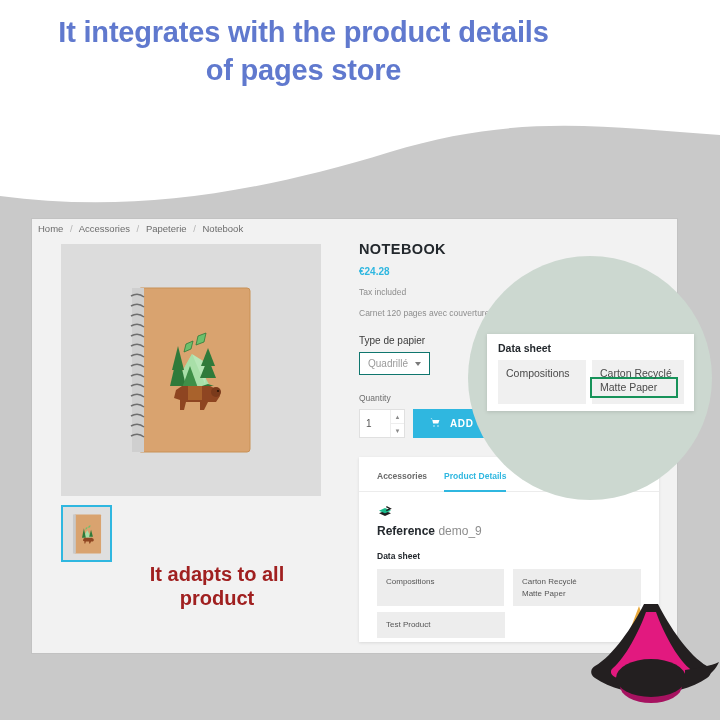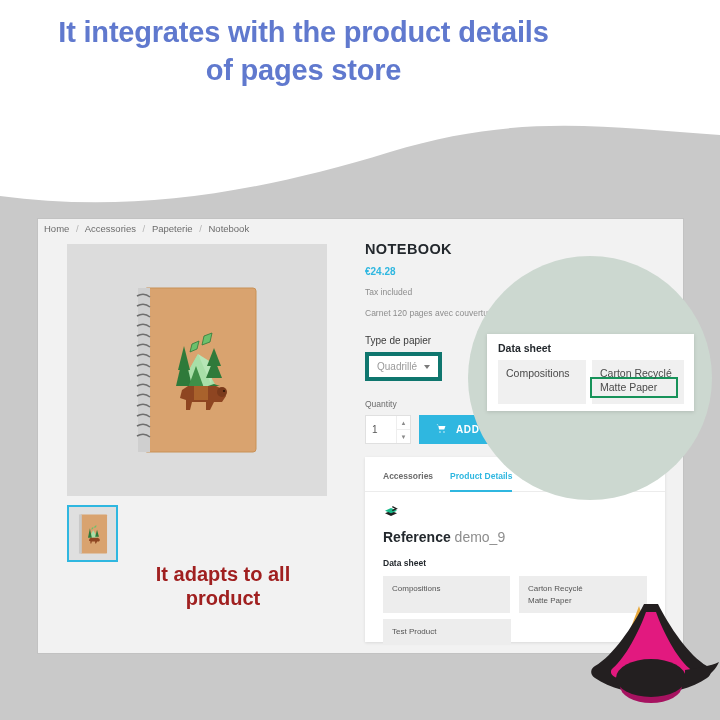--- a/index.html
+++ b/index.html
@@ -19,21 +19,21 @@
     position:absolute;left:0;top:14px;width:607px;z-index:5;
     text-align:center;
     color:#6079ce;
     font-size:29px;line-height:1.30;font-weight:bold;
     letter-spacing:-0.2px;
   }
   .headline .l2{display:block;}
 
   
   .store-panel{
-    position:absolute;left:38px;top:219px;width:645px;height:434px;
+    position:absolute;left:32px;top:219px;width:645px;height:434px;
     background:#f2f2f2;z-index:6;overflow:hidden;
     box-shadow:0 0 0 1px rgba(0,0,0,0.03);
   }
   .breadcrumb{
     position:absolute;left:6px;top:4px;
     font-size:9.5px;color:#6c6c6c;white-space:nowrap;
   }
   .breadcrumb .sep{color:#b4b4b4;margin:0 4px;}
   .breadcrumb .crumb{color:#6c6c6c;}
 
@@ -61,21 +61,21 @@
 
   
   .pinfo{position:absolute;left:327px;top:22px;width:300px;}
   .p-title{font-size:14.5px;font-weight:bold;color:#23282d;letter-spacing:0.4px;}
   .p-price{margin-top:9px;font-size:10px;font-weight:bold;color:#2fb7e0;}
   .p-tax{margin-top:10px;font-size:8.5px;color:#8d8d8d;}
   .p-desc{margin-top:11px;font-size:8.5px;color:#8d8d8d;}
   .p-attr-label{margin-top:17px;font-size:10px;color:#3b3b3b;}
   .p-select{
     margin-top:6px;display:inline-flex;align-items:center;gap:7px;
-    background:#fff;border:4px solid #0f766e;
+    background:#fff;border:1px solid #0f766e;
     padding:5px 8px;font-size:10px;color:#9a9a9a;
   }
   .caret{width:0;height:0;border-left:3.5px solid transparent;border-right:3.5px solid transparent;border-top:4.5px solid #7a7a7a;}
 
   .qty-label{margin-top:18px;font-size:8.5px;color:#6d6d6d;}
   .cartrow{margin-top:6px;display:flex;align-items:stretch;}
   .qty-box{
     width:46px;height:29px;background:#fff;border:1px solid #e0e0e0;
     display:flex;align-items:center;box-sizing:border-box;
   }
@@ -101,21 +101,21 @@
     background:#fff;box-shadow:0 1px 3px rgba(0,0,0,0.10);
   }
   .tabs{display:flex;gap:17px;padding:14px 18px 0 18px;border-bottom:1px solid #ececec;}
   .tab{
     font-size:8.5px;font-weight:bold;color:#6b6b6b;padding-bottom:9px;
     border-bottom:2px solid transparent;margin-bottom:-1px;
   }
   .tab.active{color:#2fb7e0;border-bottom-color:#2fb7e0;}
   .tabbody{padding:12px 18px 0 18px;}
   .ref-ico{width:16px;height:16px;}
-  .ref-line{margin-top:5px;font-size:14px;color:#8d8d8d;}
+  .ref-line{font-size:12px;color:#8d8d8d;}
   .ref-line b{color:#23282d;}
   .ds-title{margin-top:13px;font-size:8.5px;font-weight:bold;color:#23282d;}
   .ds-table{margin-top:8px;width:264px;}
   .ds-row{display:flex;gap:9px;margin-bottom:6px;}
   .ds-cell{
     background:#ededed;font-size:8px;color:#555;
     padding:7px 9px;line-height:1.45;box-sizing:border-box;
   }
   .ds-cell.k{width:127px;}
   .ds-cell.v{width:128px;}

